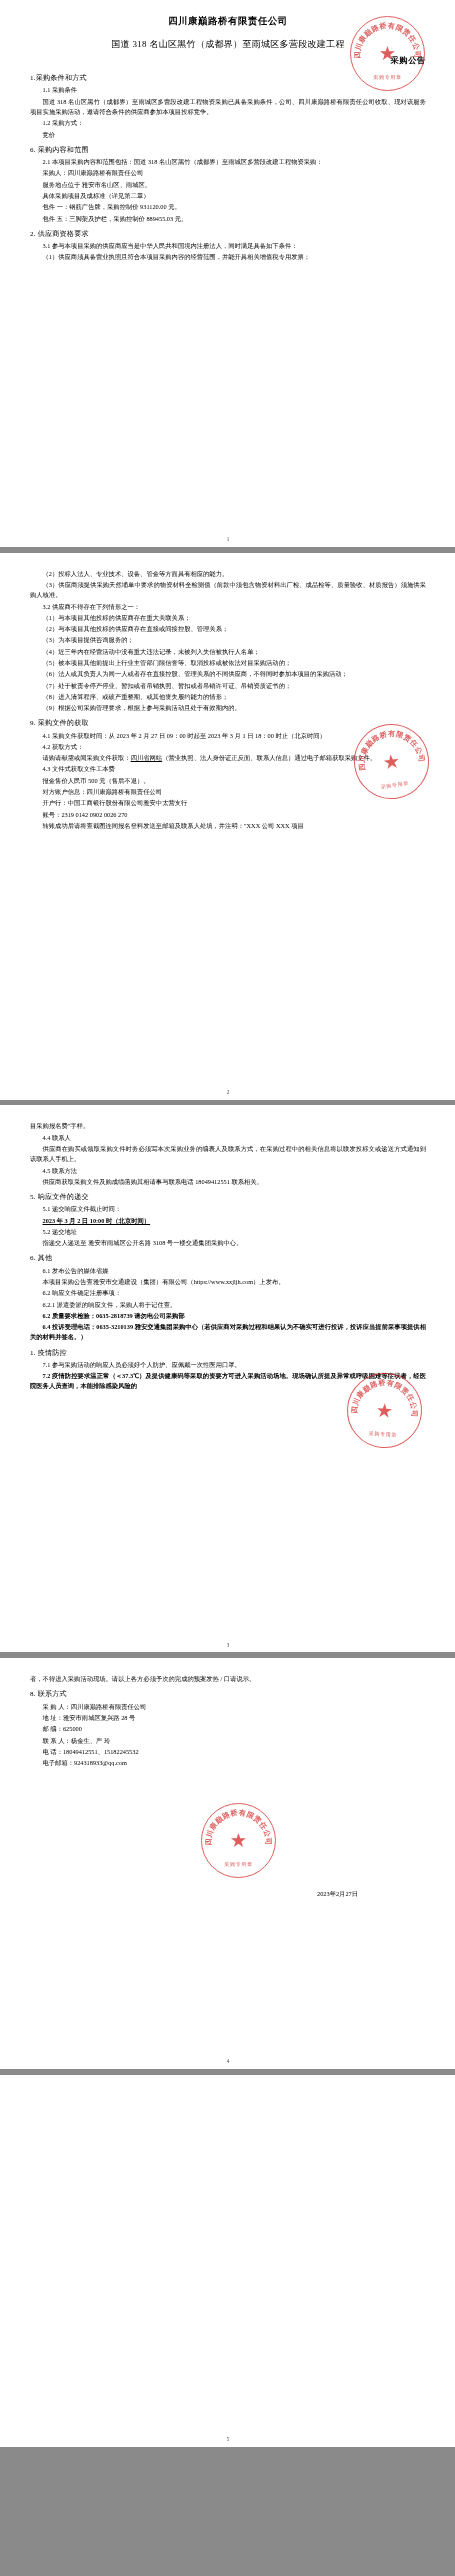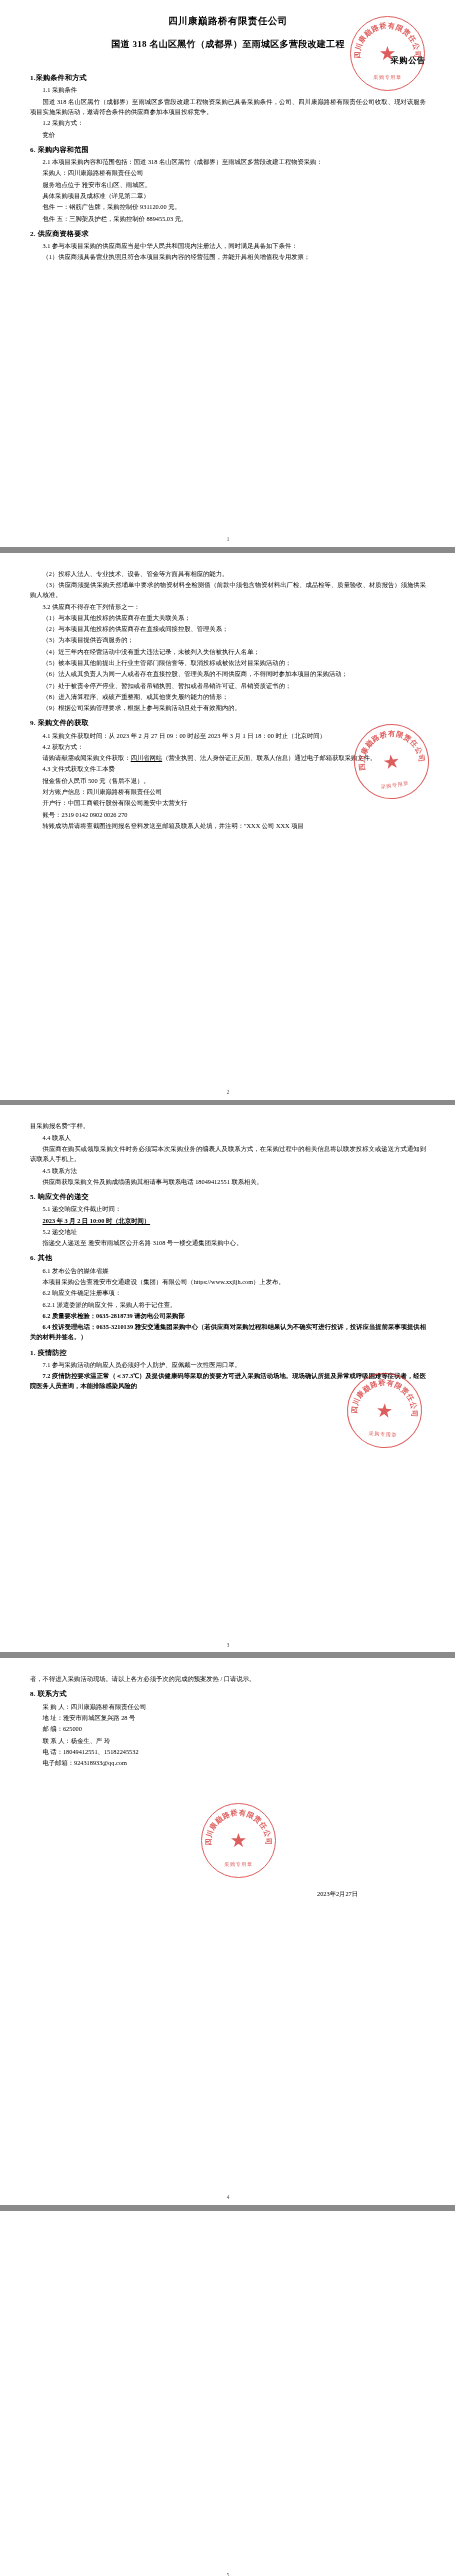--- a/index.html
+++ b/index.html
@@ -18,35 +18,35 @@
     width: 456px;
     background: #ffffff;
     position: relative;
     padding: 15px 30px 11.4px 30px;
     overflow: hidden;
   }
   .page + .page { margin-top: 5.7px; }
   .page1 { height: 547px; }
   .page2 { height: 547px; }
   .page3 { height: 547px; }
-  .page4 { height: 547px; }
+  .page4 { height: 411px; }
   .page5 { height: 372px; }
 
   .company {
     text-align: center;
     font-size: 9.4px;
     font-weight: bold;
     letter-spacing: 0.6px;
     margin-bottom: 8px;
     color: #000;
   }
   .title {
     text-align: center;
     font-size: 9px;
-    font-weight: bold;
+    font-weight: normal;
     letter-spacing: 0.3px;
     line-height: 1.9;
     color: #000;
   }
   .subtitle {
     text-align: center;
     font-size: 8.5px;
     font-weight: bold;
     letter-spacing: 0.6px;
     margin-top: 1.1px;
@@ -56,21 +56,21 @@
     text-align: right;
     font-size: 8.3px;
     font-weight: bold;
     letter-spacing: 0.6px;
     margin-top: 2.3px;
     margin-bottom: 6.8px;
     color: #000;
   }
   .h2 {
     font-size: 7.1px;
-    font-weight: bold;
+    font-weight: normal;
     margin: 5.1px 0 2.3px 0;
     color: #000;
     letter-spacing: 0.2px;
   }
   p.b {
     font-size: 6.3px;
     line-height: 1.62;
     margin: 1.1px 0;
     text-align: justify;
     text-indent: 0;

